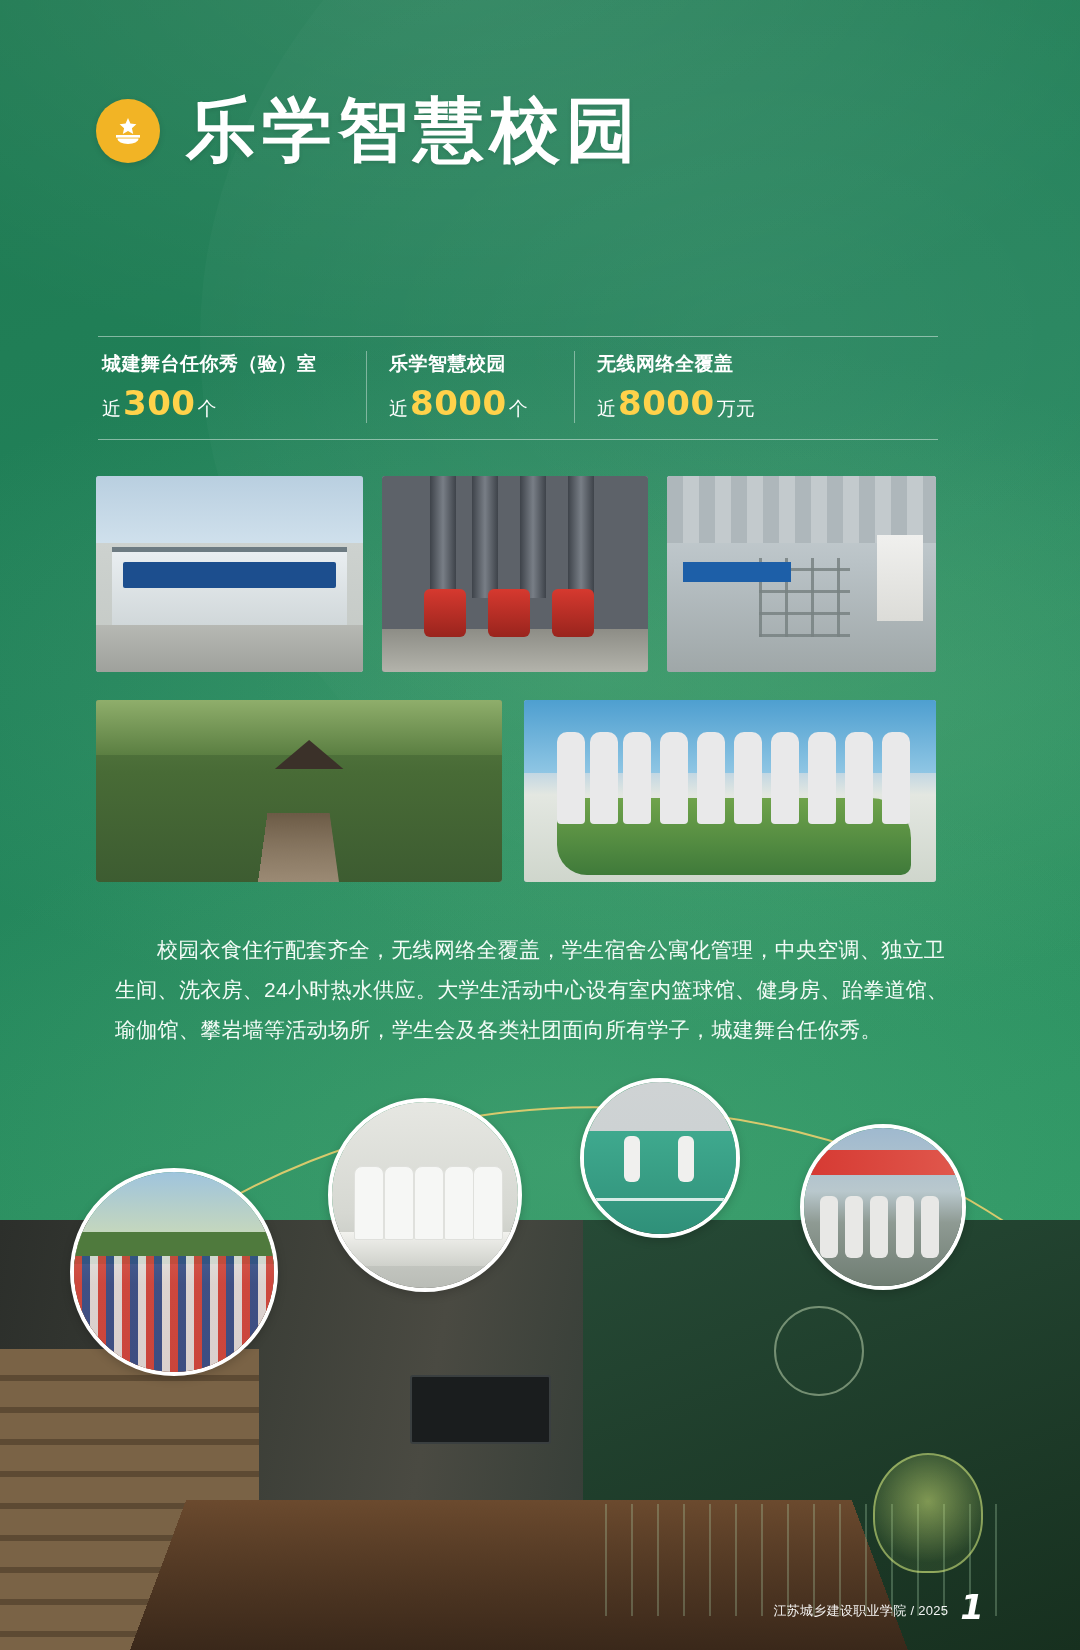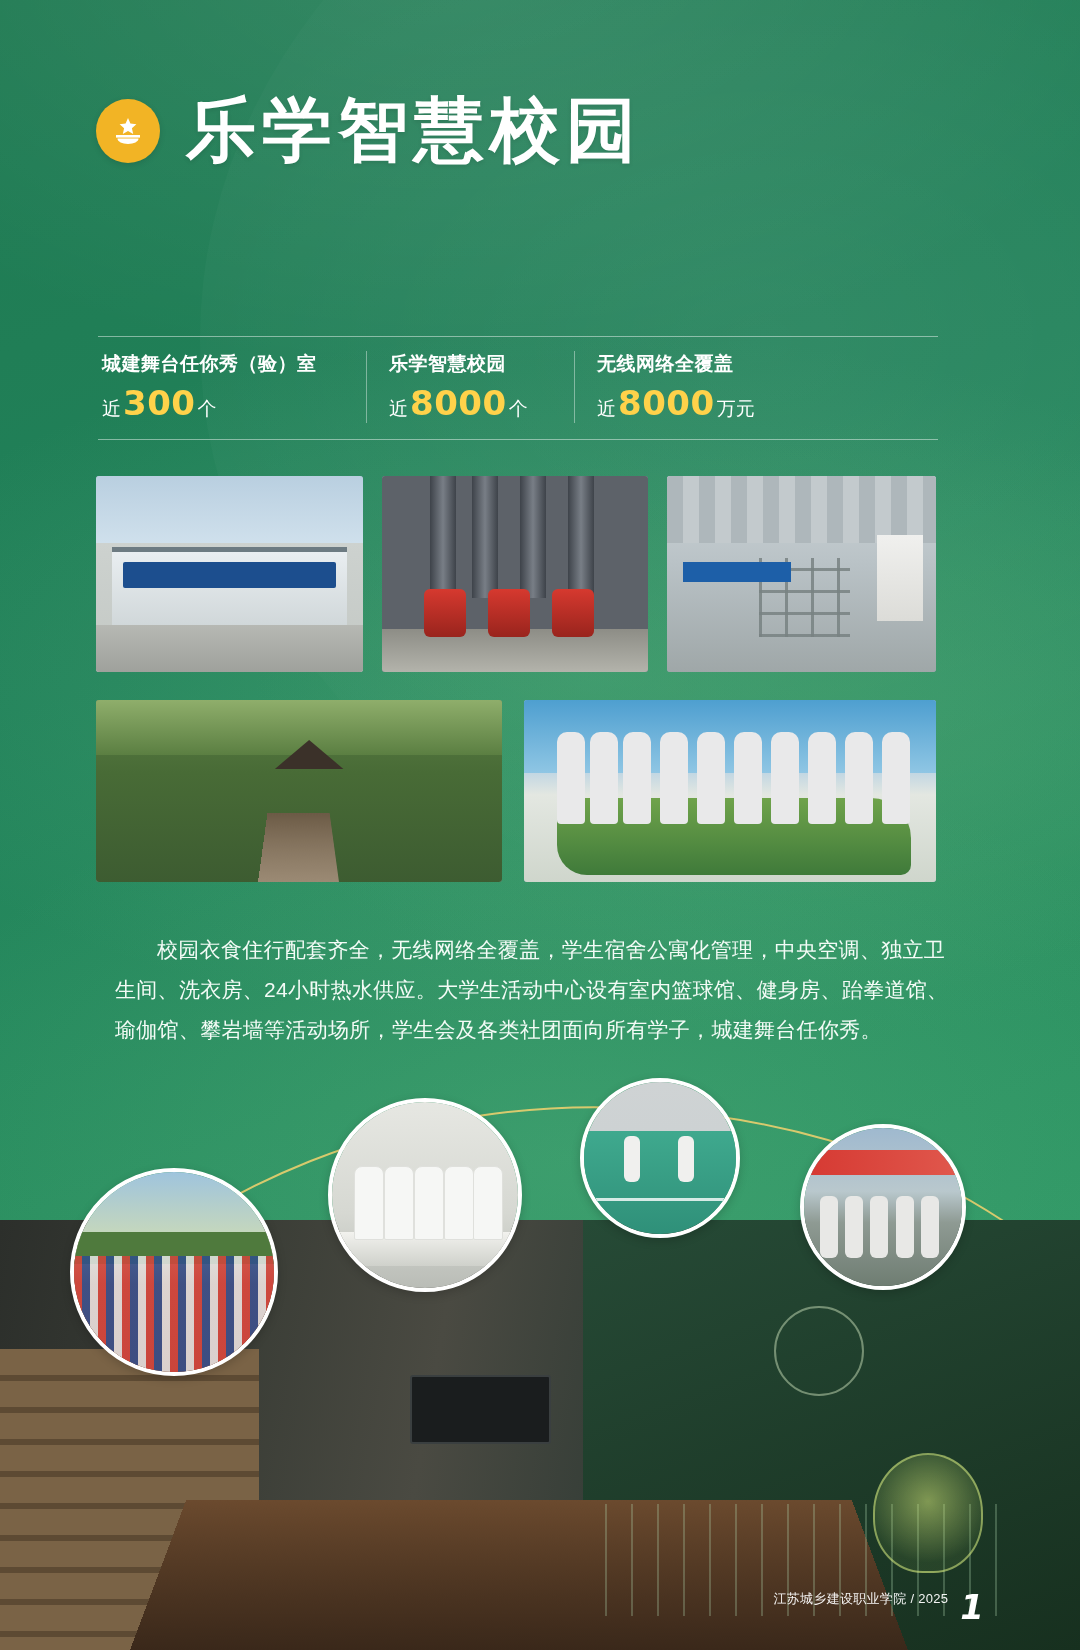--- a/index.html
+++ b/index.html
@@ -203,20 +203,21 @@
     left: 0; top: 1040px;
     width: 1080px; height: 360px;
     pointer-events: none;
   }
 
   
   .footer {
     position: absolute;
     right: 96px; bottom: 26px;
     display: flex;
+    align-items: flex-end;
     gap: 12px;
     color: #ffffff;
   }
   .footer-text { font-size: 13px; opacity: 0.95; padding-bottom: 4px; letter-spacing: 0.3px; }
   .page-num {
     font-size: 34px;
     font-weight: bold;
     font-style: italic;
     font-family: "DejaVu Sans", "Liberation Sans", sans-serif;
     line-height: 1;

